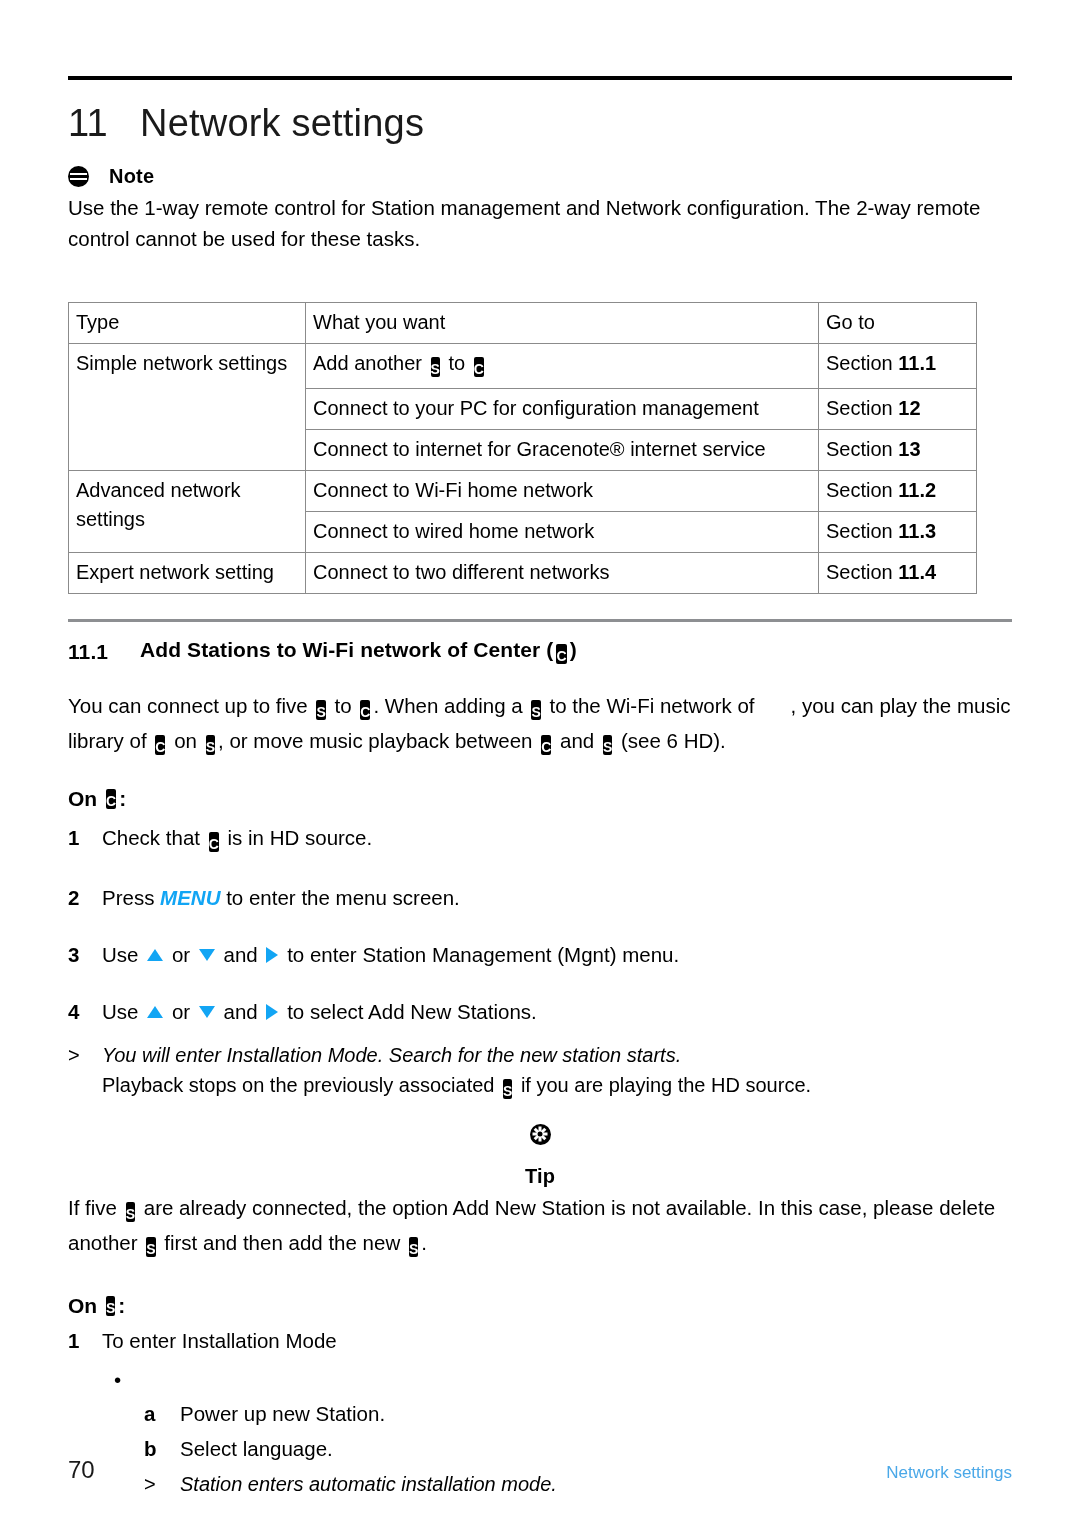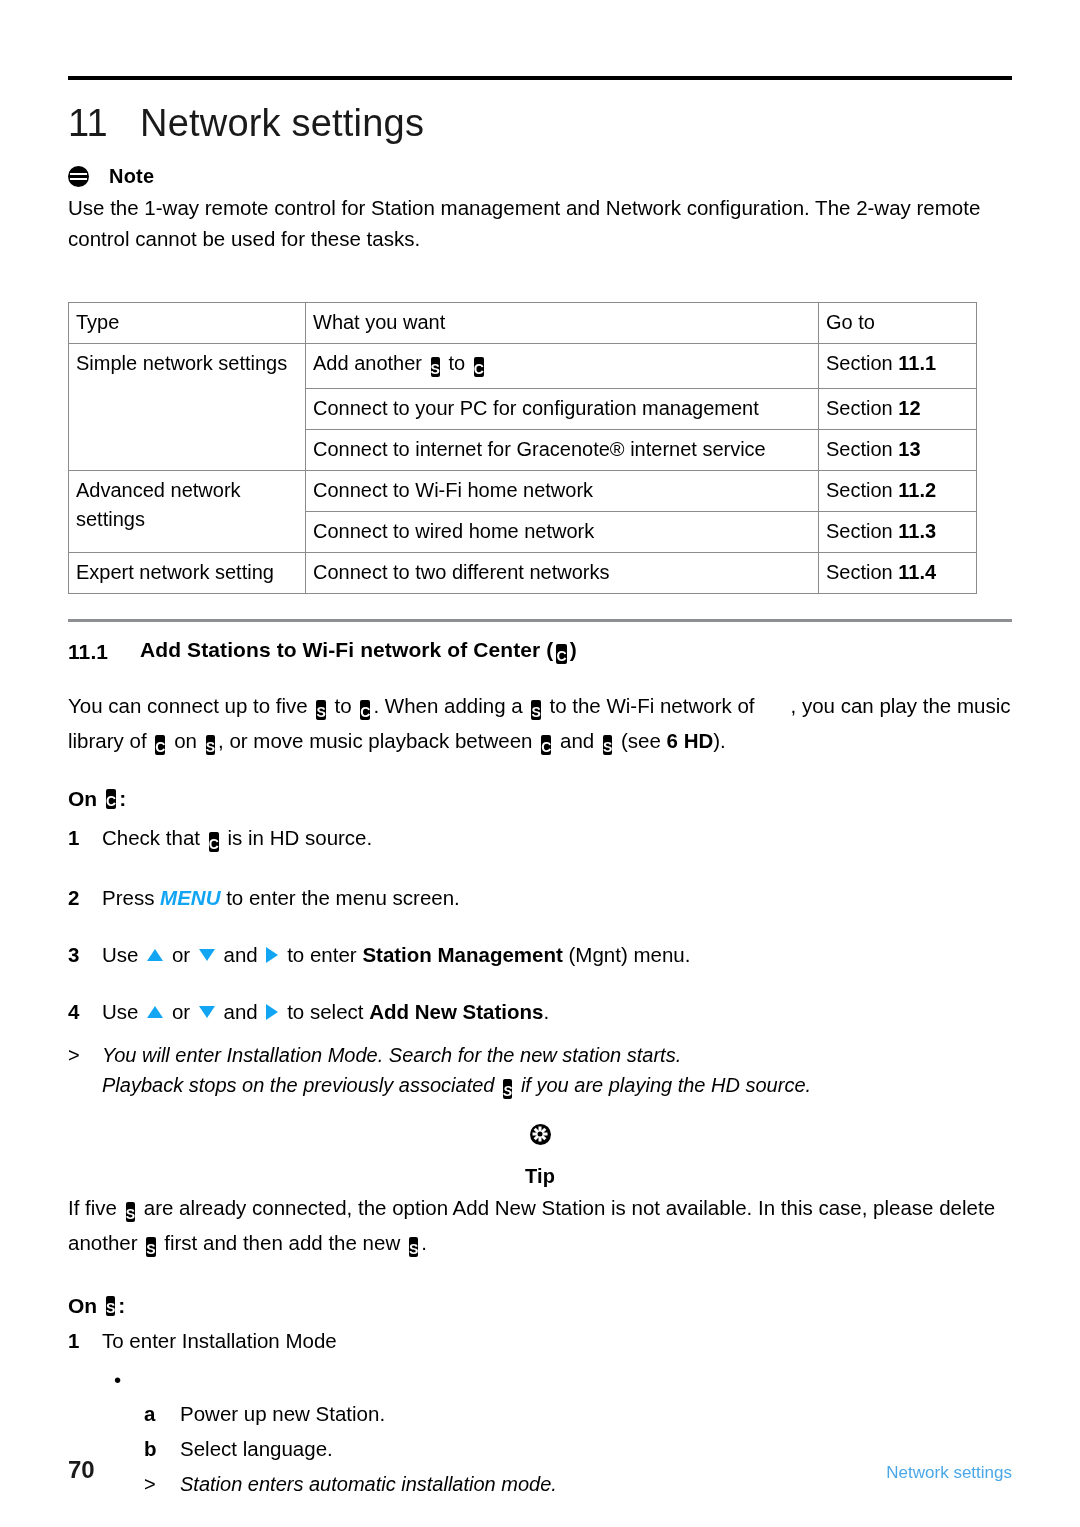--- a/index.html
+++ b/index.html
@@ -226,21 +226,21 @@
     font-style: italic;
     margin-top: 12px;
   }
   .note-line .marker {
     width: 34px;
     flex: 0 0 34px;
     font-style: normal;
     font-weight: normal;
   }
   .note-line .txt { flex: 1 1 auto; }
-  .note-cont { margin-left: 34px; font-style: italic; font-size: 20px; line-height: 1.5; }
+  .note-cont { margin-left: 34px; font-size: 20px; line-height: 1.5; }
 
   .sub-bullet {
     display: flex;
     font-size: 20.5px;
     line-height: 1.5;
     margin-top: 8px;
     margin-left: 34px;
   }
   .sub-bullet .marker { width: 42px; flex: 0 0 42px; text-align: left; padding-left: 12px;}
   .sub-step {
@@ -254,21 +254,21 @@
   .sub-note {
     display: flex;
     font-size: 20px;
     line-height: 1.5;
     margin-top: 4px;
     margin-left: 76px;
     font-style: italic;
   }
   .sub-note .marker { width: 36px; flex: 0 0 36px; font-style: normal; }
 
-  b.strong { font-weight: bold; }
+  b.strong { font-weight: normal; }
 
   
   .tri {
     display: inline-block;
     width: 0; height: 0;
     margin: 0 3px;
     vertical-align: 1px;
   }
   .tri-up    { border-left: 8px solid transparent; border-right: 8px solid transparent; border-bottom: 12px solid #12a5f4; }
   .tri-down  { border-left: 8px solid transparent; border-right: 8px solid transparent; border-top: 12px solid #12a5f4; }
@@ -279,21 +279,21 @@
   
   .footer {
     position: absolute;
     left: 68px;
     top: 1456px;
     width: 944px;
     display: flex;
     justify-content: space-between;
     align-items: baseline;
   }
-  .footer .pagenum { font-size: 24px; color: #1a1a1a; font-weight: 700; }
+  .footer .pagenum { font-size: 24px; color: #1a1a1a; font-weight: 400; }
   .footer .ftitle  { font-size: 17px; color: #4aa8e8; font-weight: 300; }
 </style>
 </head>
 <body>
 
 <div class="page">
 
   <div class="top-rule"></div>
 
   <div class="chapter">

